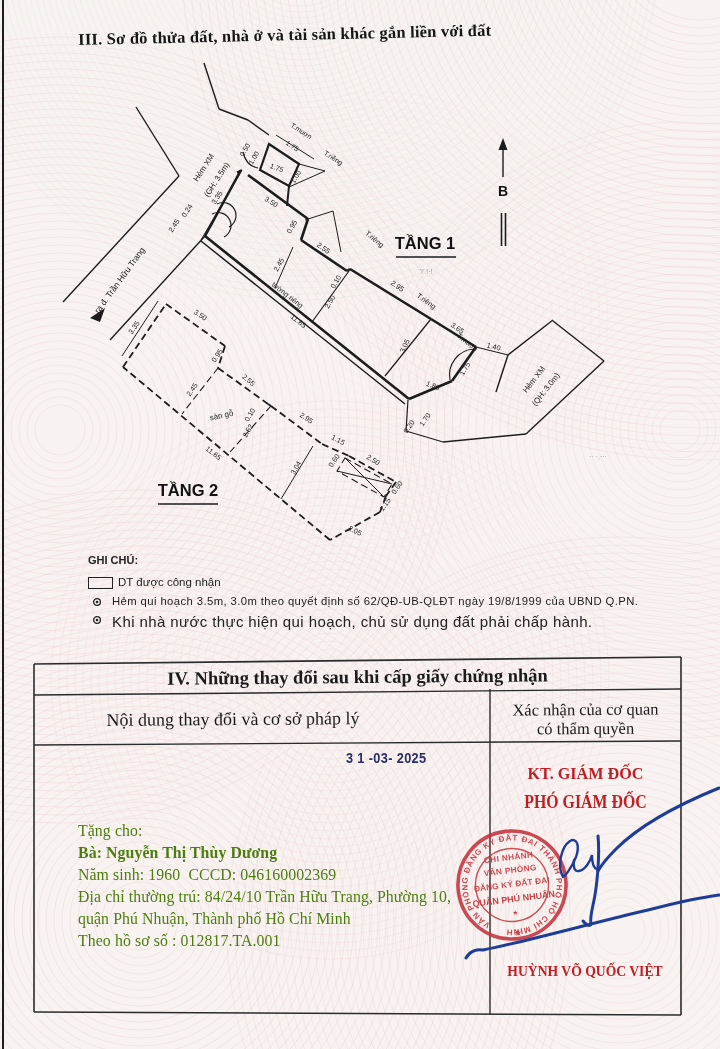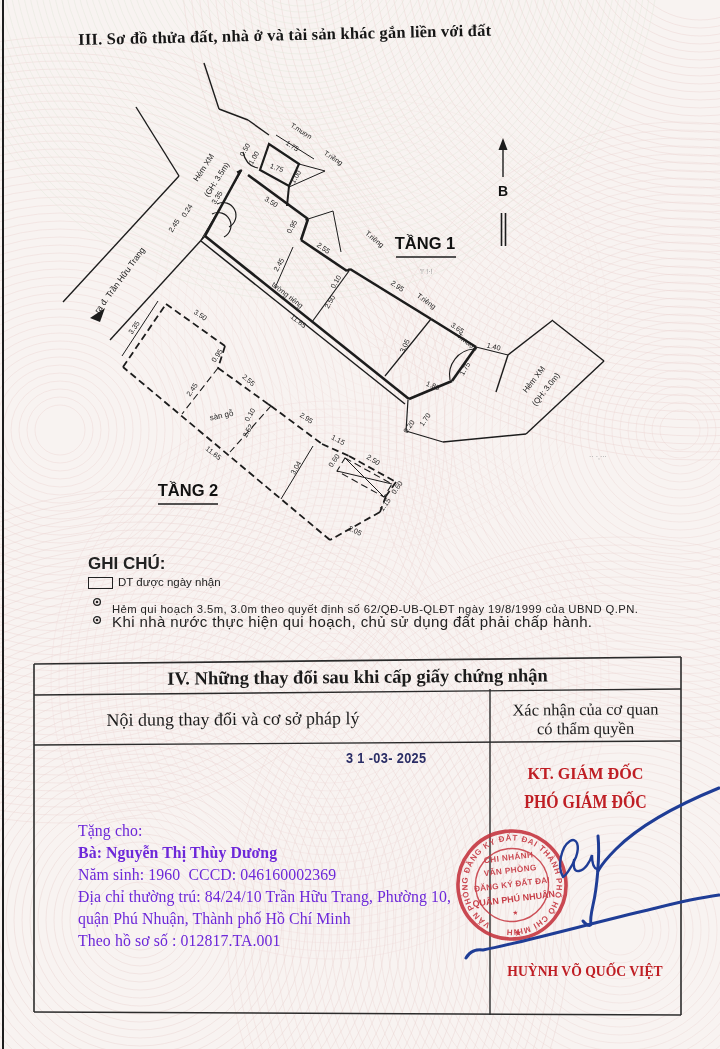--- a/index.html
+++ b/index.html
@@ -506,41 +506,41 @@
       <text x="512" y="936" text-anchor="middle" font-family="Liberation Sans, sans-serif" font-size="8" font-weight="bold" fill="#c4323c">★</text>
     </g>
 <path d="M719,788 C675,806 638,827 616,849 C608,857 602,864 598,871" fill="none" stroke="#1f3d96" stroke-width="3" stroke-linecap="round"></path>
     <path d="M563,877 C557,866 561,847 570,841 C577,837 580,846 576,857 C571,869 565,876 563,877" fill="none" stroke="#1f3d96" stroke-width="2.4" stroke-linecap="round"></path>
     <path d="M574,860 C573,866 574,872 579,871 C585,870 590,862 592,855 C592,862 593,868 597,869" fill="none" stroke="#1f3d96" stroke-width="2.4" stroke-linecap="round"></path>
     <path d="M598,836 C600,856 597,888 593,905 C591,914 590,920 591,924 C590,927 586,925 583,921" fill="none" stroke="#1f3d96" stroke-width="3" stroke-linecap="round"></path>
     <path d="M466,958 C470,951 477,949 483,950 C520,943 600,921 648,910 C668,905 690,899 719,895" fill="none" stroke="#1f3d96" stroke-width="3" stroke-linecap="round"></path>
 </svg>
 <div class="abs ser" style="left:78px;top:30px;font-size:16.5px;font-weight:bold;color:#161616;transform:rotate(-1.3deg);transform-origin:left top;letter-spacing:0.2px;">III. Sơ đồ thửa đất, nhà ở và tài sản khác gắn liền với đất</div>
 
-<div class="abs san" style="left:88px;top:554px;font-size:17px;font-weight:bold;color:#222;">GHI CHÚ:</div>
+<div class="abs san" style="left:88px;top:554px;font-size:11px;font-weight:bold;color:#222;">GHI CHÚ:</div>
 <div class="abs" style="left:88px;top:577px;width:23px;height:10px;border:1.3px solid #222;"></div>
-<div class="abs san" style="left:118px;top:576px;font-size:11.5px;color:#222;">DT được ngày nhận</div>
+<div class="abs san" style="left:118px;top:576px;font-size:11.5px;color:#222;">DT được công nhận</div>
 <svg class="abs" style="left:92px;top:597px" width="10" height="10">
     <circle cx="5" cy="5" r="3.4" fill="none" stroke="#222" stroke-width="1.3"></circle>
     <circle cx="5" cy="5" r="1.3" fill="#222"></circle>
   </svg>
-<div class="abs san" style="left:112px;top:595px;font-size:11.3px;color:#222;letter-spacing:0.4px;margin-top:8px;">Hẻm qui hoạch 3.5m, 3.0m theo quyết định số 62/QĐ-UB-QLĐT ngày 19/8/1999 của UBND Q.PN.</div>
+<div class="abs san" style="left:112px;top:595px;font-size:11.3px;color:#222;letter-spacing:0.4px;">Hẻm qui hoạch 3.5m, 3.0m theo quyết định số 62/QĐ-UB-QLĐT ngày 19/8/1999 của UBND Q.PN.</div>
 <svg class="abs" style="left:92px;top:615px" width="10" height="10">
     <circle cx="5" cy="5" r="3.4" fill="none" stroke="#222" stroke-width="1.3"></circle>
     <circle cx="5" cy="5" r="1.3" fill="#222"></circle>
   </svg>
 <div class="abs san" style="left:112px;top:613px;font-size:15px;color:#222;letter-spacing:0.4px;">Khi nhà nước thực hiện qui hoạch, chủ sử dụng đất phải chấp hành.</div>
 
 <div class="abs ser" style="left:34px;top:667px;width:647px;text-align:center;font-size:18.5px;font-weight:bold;color:#1b1b1b;transform:rotate(-0.5deg);">IV. Những thay đổi sau khi cấp giấy chứng nhận</div>
 <div class="abs ser" style="left:26px;top:709px;width:414px;text-align:center;font-size:18px;color:#1b1b1b;transform:rotate(-0.4deg);">Nội dung thay đổi và cơ sở pháp lý</div>
 <div class="abs ser" style="left:490px;top:700px;width:191px;text-align:center;font-size:16.5px;color:#1b1b1b;line-height:19px;transform:rotate(-0.4deg);">Xác nhận của cơ quan<br>có thẩm quyền</div>
 
 <div class="abs" style="left:346px;top:749px;font-size:14.5px;font-weight:bold;color:#2b2e66;font-family:'Liberation Sans',sans-serif;transform:scale(0.88,1.05);transform-origin:left top;letter-spacing:0.4px;">3 1 -03- 2025</div>
 
-<div class="abs ser" style="left:78px;top:820px;font-size:15.8px;color:#6d28d9;line-height:21.9px;letter-spacing:0.1px;">
+<div class="abs ser" style="left:78px;top:820px;font-size:15.8px;color:#4d7c0f;line-height:21.9px;letter-spacing:0.1px;">
 Tặng cho:<br>
 <b>Bà: Nguyễn Thị Thùy Dương</b><br>
 Năm sinh: 1960&nbsp; CCCD: 046160002369<br>
 Địa chỉ thường trú: 84/24/10 Trần Hữu Trang, Phường 10,<br>
 quận Phú Nhuận, Thành phố Hồ Chí Minh<br>
 Theo hồ sơ số : 012817.TA.001
 </div>
 
 <div class="abs ser" style="left:490px;top:764px;width:191px;text-align:center;font-size:17px;font-weight:bold;color:#bf1e24;transform:scale(0.95,1);">KT. GIÁM ĐỐC</div>
 <div class="abs ser" style="left:490px;top:792px;width:191px;text-align:center;font-size:18px;font-weight:bold;color:#bf1e24;transform:scale(0.88,1);">PHÓ GIÁM ĐỐC</div>

